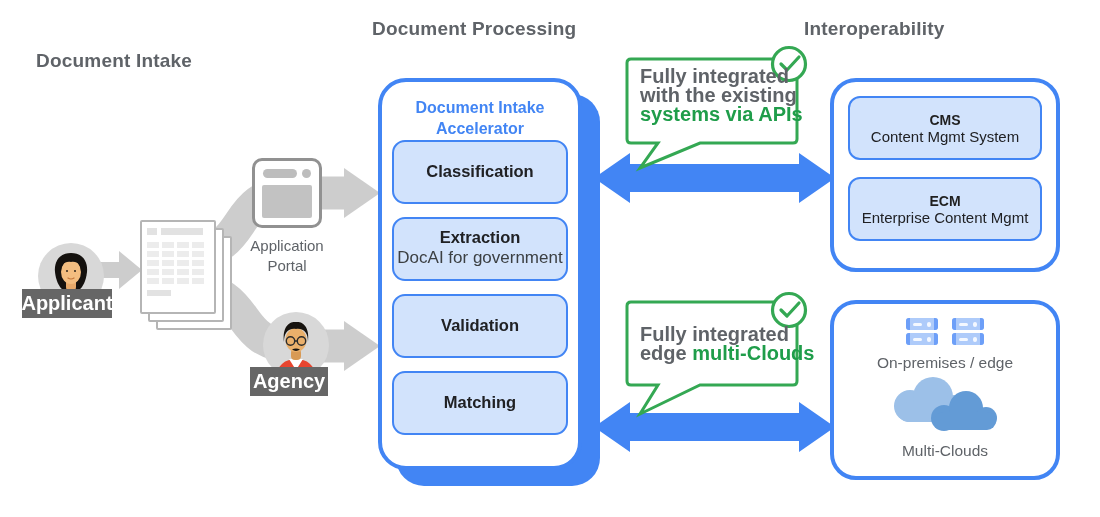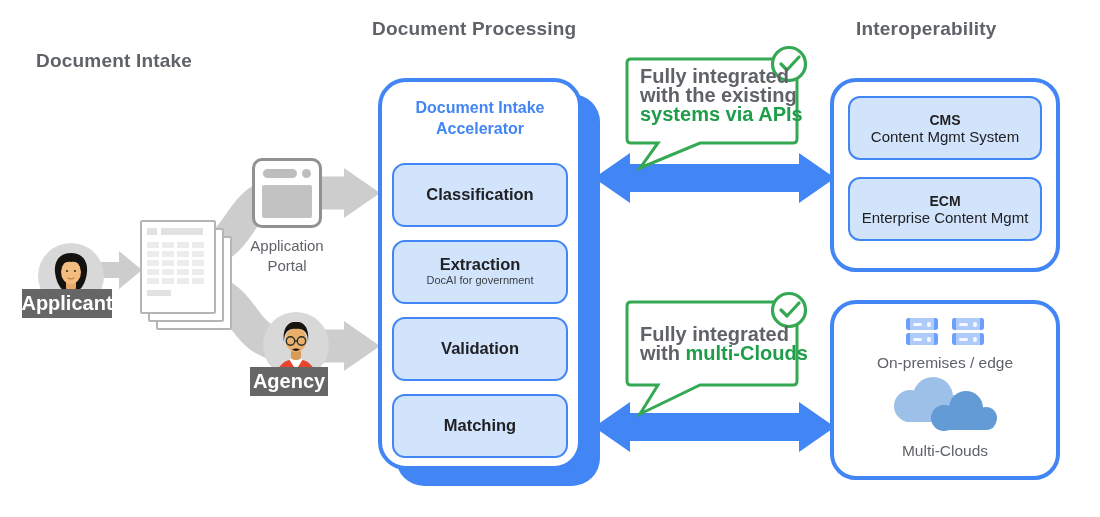--- a/index.html
+++ b/index.html
@@ -32,25 +32,25 @@
   .portal-label{position:absolute;left:230px;top:236px;width:114px;text-align:center;
                 font-size:15px;font-weight:500;color:#5f6368;line-height:1.3;z-index:2;}
 
   
   .avatar{position:absolute;width:66px;height:66px;z-index:3;}
 
   
   .proc-box{position:absolute;left:378px;top:78px;width:196px;height:384px;background:#fff;
             border:4px solid #4285f4;border-radius:28px;box-shadow:18px 16px 0 0 #4285f4;z-index:2;}
   .proc-title{margin:16px 18px 0;text-align:center;font-size:16px;font-weight:bold;color:#4285f4;line-height:1.3;}
-  .steps{margin-top:23px;}
+  .steps{}
   .step{width:172px;height:60px;margin:0 auto 13px;background:#d2e3fc;border:2px solid #4285f4;
         border-radius:13px;display:flex;flex-direction:column;align-items:center;justify-content:center;}
   .step .t{font-size:16.5px;font-weight:bold;color:#202124;}
-  .step .s{font-size:11px;color:#3c4043;line-height:1.25;}
+  .step .s{font-size:17px;color:#3c4043;line-height:1.25;}
 
   
   .bubble-text{position:absolute;z-index:5;font-size:20px;font-weight:bold;line-height:19px;color:#5f6368;}
   .green-t{color:#1f9d4a;}
 
   
   .interop-box{position:absolute;left:830px;width:222px;height:172px;background:#fff;
                border:4px solid #4285f4;border-radius:26px;z-index:2;}
   .sys{width:190px;height:60px;margin:0 auto;background:#d2e3fc;border:2px solid #4285f4;border-radius:12px;
        display:flex;flex-direction:column;align-items:center;justify-content:center;}
@@ -82,21 +82,21 @@
 
     <path d="M 190,288 C 255,290 232,346 295,346 L 346,346" stroke="#cdcdcd" stroke-width="33" fill="none"></path>
     <polygon points="344,321 344,371 380,346" fill="#cdcdcd"></polygon>
 
     <polygon fill="#4285f4" points="594,178 630,153 630,164 799,164 799,153 835,178 799,203 799,192 630,192 630,203"></polygon>
     <polygon fill="#4285f4" points="594,427 630,402 630,413 799,413 799,402 835,427 799,452 799,441 630,441 630,452"></polygon>
   </svg>
 
   <div class="h-label" style="left:36px;top:18px;margin-top:32px;">Document Intake</div>
   <div class="h-label" style="left:372px;top:18px;">Document Processing</div>
-  <div class="h-label" style="left:856px;top:18px;">Interoperability</div>
+  <div class="h-label" style="left:804px;top:18px;">Interoperability</div>
 
   <svg class="avatar" style="left:38px;top:243px;" viewBox="0 0 66 66">
     <defs>
         <clipPath id="acl">
           <circle cx="33" cy="33" r="33"></circle>
         </clipPath>
       </defs>
     <circle cx="33" cy="33" r="33" fill="#d8d8d8"></circle>
     <g clip-path="url(#acl)">
       <path d="M33 10 C21 10 16 19 17 29 C18 38 21 44 25 47 L41 47 C45 44 48 38 49 29 C50 19 45 10 33 10 Z" fill="#14110e"></path>
@@ -180,21 +180,21 @@
     <circle cx="789" cy="310" r="16.5" fill="#fff" stroke="#34a853" stroke-width="3.2"></circle>
     <path d="M 781,310 l 6,6 l 12,-13" stroke="#34a853" stroke-width="3.2" fill="none" stroke-linecap="round" stroke-linejoin="round"></path>
   </svg>
   <div class="bubble-text" style="left:640px;top:67px;">
     <div>Fully integrated</div>
     <div>with the existing</div>
     <div class="green-t">systems via APIs</div>
   </div>
   <div class="bubble-text" style="left:640px;top:325px;">
     <div>Fully integrated</div>
-    <div><span>with </span><span class="green-t">multi-Clouds</span></div>
+    <div><span>edge </span><span class="green-t">multi-Clouds</span></div>
   </div>
 
   <div class="interop-box" style="top:78px;padding-top:14px;">
     <div class="sys">
       <div class="t">CMS</div>
       <div class="s">Content Mgmt System</div>
     </div>
     <div class="sys" style="margin-top:17px;align-items:center;">
       <div class="t">ECM</div>
       <div class="s">Enterprise Content Mgmt</div>

